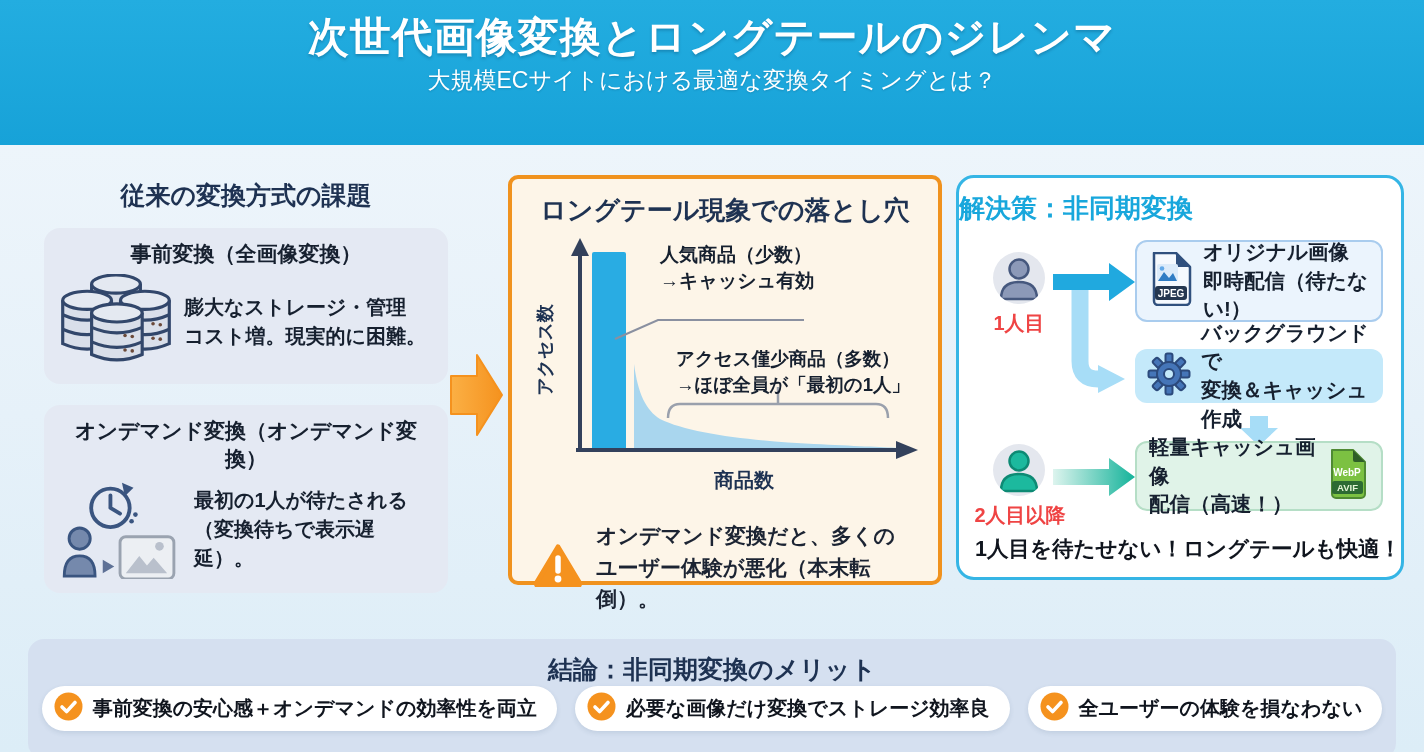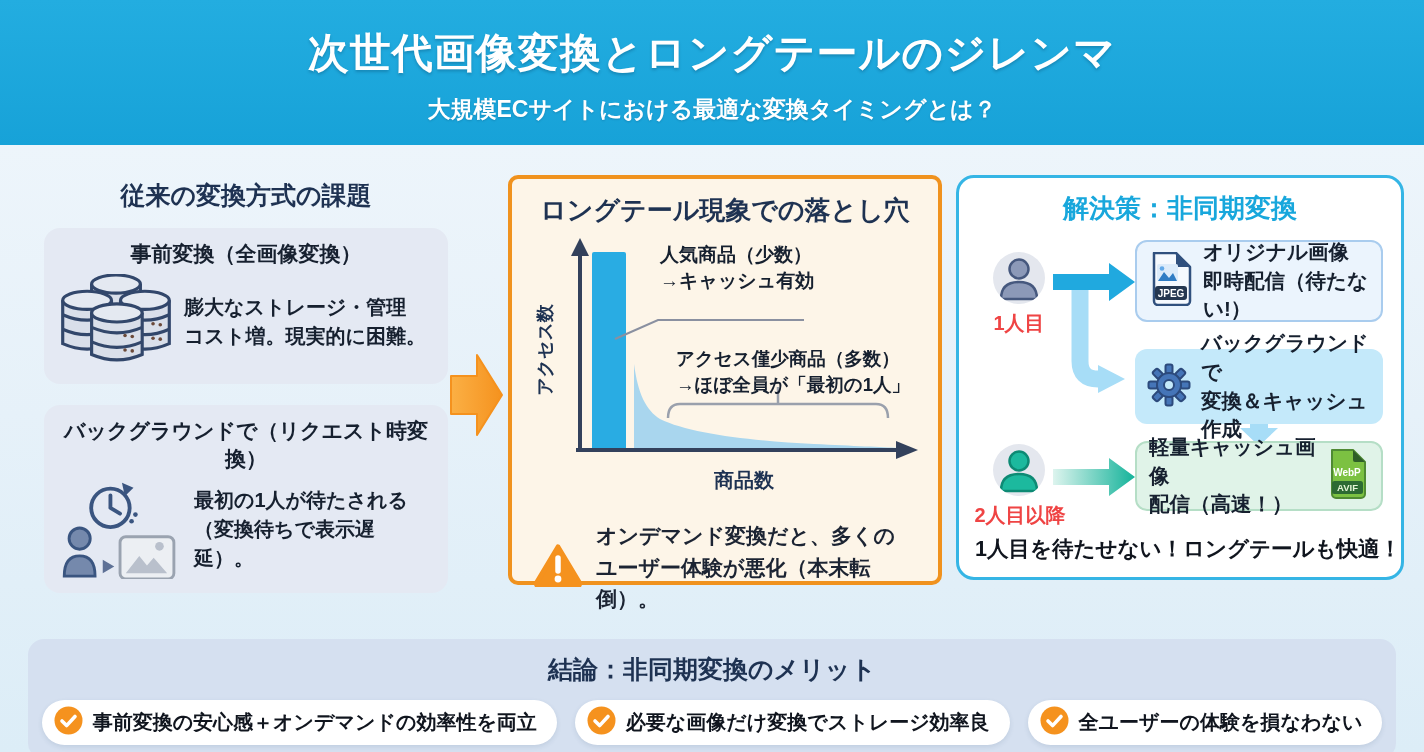--- a/index.html
+++ b/index.html
@@ -4,22 +4,22 @@
 <style>
   * { margin:0; padding:0; box-sizing:border-box; }
   html,body { background:#cfe4f2; }
   .page {
     position:relative; width:1424px; height:752px; overflow:hidden;
     background:linear-gradient(180deg,#F1F7FC 0%,#E6F1F9 55%,#DCEDF7 100%);
     font-family:"Liberation Sans","DejaVu Sans",sans-serif; color:#1C2433;
   }
   
   .hero { height:145px; background:linear-gradient(180deg,#23ADE0 0%,#17A2D8 100%); text-align:center; }
-  .hero h1 { padding-top:26px; font-size:41px; font-weight:800; color:#fff; letter-spacing:1px; text-shadow:0 2px 3px rgba(0,40,70,.25); }
-  .hero .subtitle { margin-top:13px; font-size:23px; font-weight:700; color:#fff; text-shadow:0 1px 2px rgba(0,40,70,.2); }
+  .hero h1 { padding-top:10px; font-size:41px; font-weight:800; color:#fff; letter-spacing:1px; text-shadow:0 2px 3px rgba(0,40,70,.25); }
+  .hero .subtitle { font-size:23px; font-weight:400; color:#fff; text-shadow:0 1px 2px rgba(0,40,70,.2); }
   
   .content { display:flex; align-items:flex-start; padding:30px 24px 0 44px; }
   
   .left-col { width:404px; flex:none; }
   .left-heading { text-align:center; font-size:25px; font-weight:800; color:#1E3252; margin:4px 0 16px; }
   .card { background:#E4E9F3; border-radius:16px; padding:12px 16px 14px; margin-bottom:21px; }
   .card-title { text-align:center; font-size:21px; font-weight:800; color:#16202F; margin-bottom:6px; }
   .card-flex { display:flex; align-items:center; gap:12px; }
   .card-body { font-size:20px; font-weight:800; color:#16202F; white-space:pre-line; line-height:1.45; }
   .icon-wrap { flex:none; display:flex; align-items:center; justify-content:center; }
@@ -32,39 +32,39 @@
   .chart-svg { position:absolute; left:36px; top:0; }
   .ylabel { position:absolute; left:-38px; top:102px; width:110px; text-align:center; transform:rotate(-90deg); font-size:18px; font-weight:800; color:#1E3252; }
   .xlabel { position:absolute; left:36px; top:231px; width:360px; text-align:center; font-size:20px; font-weight:800; color:#1E3252; }
   .ann { position:absolute; font-size:19px; font-weight:800; color:#16202F; white-space:pre-line; line-height:1.38; }
   .ann-head { left:132px; top:6px; }
   .ann-tail { left:148px; top:110px; font-size:18.5px; }
   .warning-row { display:flex; align-items:center; gap:14px; margin-top:22px; padding-left:6px; }
   .warning-text { font-size:21px; font-weight:800; white-space:pre-line; line-height:1.5; }
   
   .right-panel { flex:none; position:relative; width:448px; height:405px; margin-left:14px; background:#fff; border:3.5px solid #35B5E5; border-radius:18px; }
-  .right-heading { text-align:center; font-size:26px; font-weight:800; color:#18A7DC; margin-top:13px; }
+  .right-heading { font-size:26px; font-weight:800; color:#18A7DC; margin-top:13px; }
   .connectors { position:absolute; left:0; top:0; pointer-events:none; }
   .avatar { position:absolute; width:52px; height:52px; border-radius:50%; background:#E4E7EE; overflow:hidden; }
   .avatar svg { display:block; }
   .av1 { left:34px; top:74px; }
   .av2 { left:34px; top:266px; }
   .av-label { position:absolute; text-align:center; font-size:20px; font-weight:800; color:#ef4444; }
   .lab1 { left:8px; top:132px; width:104px; }
   .lab2 { left:0px; top:324px; width:122px; }
   .rbox { position:absolute; display:flex; align-items:center; gap:10px; padding:0 12px; border-radius:12px; }
   .rbox .box-text { font-size:20.5px; font-weight:800; white-space:pre-line; line-height:1.4; color:#16202F; }
   .box1 { left:176px; top:62px; width:248px; height:82px; background:#EBF4FD; border:2px solid #A9CCEE; }
-  .box2 { left:176px; top:171px; width:248px; height:75px; background:#C4E9FA; }
+  .box2 { left:176px; top:171px; width:248px; height:54px; background:#C4E9FA; }
   .box3 { left:176px; top:263px; width:248px; height:70px; background:#E0F3E8; border:2px solid #B5DEC6; }
   .right-footer { position:absolute; left:16px; right:0; top:356px; text-align:center; font-size:21.5px; font-weight:800; color:#10151E; }
   
   .conclusion { margin:25px 28px 0; height:120px; background:#D5E0F0; border-radius:16px; padding-top:14px; }
   .conclusion-heading { text-align:center; font-size:25px; font-weight:800; color:#1E3252; }
-  .pills { display:flex; justify-content:center; gap:18px; margin-top:14px; }
+  .pills { display:flex; justify-content:center; gap:18px; }
   .pill { display:flex; align-items:center; gap:10px; background:#fff; border-radius:24px; padding:6px 20px 6px 12px; box-shadow:0 2px 5px rgba(40,70,110,.12); }
   .pill-text { font-size:20px; font-weight:800; color:#10151E; }
 </style>
 </head>
 <body>
 
 <div class="page">
 
   <header class="hero">
     <h1>次世代画像変換とロングテールのジレンマ</h1>
@@ -118,21 +118,21 @@
                 </g>
               </g>
             </svg>
           </span>
           <p class="card-body">膨大なストレージ・管理
 コスト増。現実的に困難。</p>
         </div>
       </div>
 
       <div class="card">
-        <div class="card-title">バックグラウンドで（リクエスト時変換）</div>
+        <div class="card-title">オンデマンド変換（オンデマンド変換）</div>
         <div class="card-flex">
           <span class="icon-wrap">
             <svg width="122" height="100" viewBox="0 0 126 104">
               <circle cx="52" cy="30" r="20" fill="none" stroke="#3A5580" stroke-width="4"></circle>
               <path d="M52,30 V17 M52,30 L62,36" stroke="#3A5580" stroke-width="4" stroke-linecap="round" fill="none"></path>
               <polygon points="64,4 76,9 67,18" fill="#3A5580"></polygon>
               <circle cx="74" cy="44" r="2.4" fill="#3A5580"></circle>
                 <circle cx="78" cy="37" r="2.4" fill="#3A5580"></circle>
               <circle cx="20" cy="62" r="11" fill="#7589AC" stroke="#3A5580" stroke-width="3"></circle>
               <path d="M4,101 q0,-21 16,-21 q16,0 16,21 Z" fill="#7589AC" stroke="#3A5580" stroke-width="3"></path>

